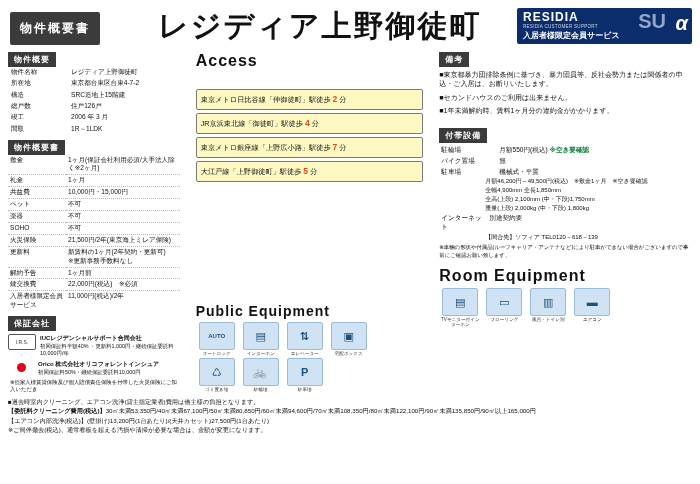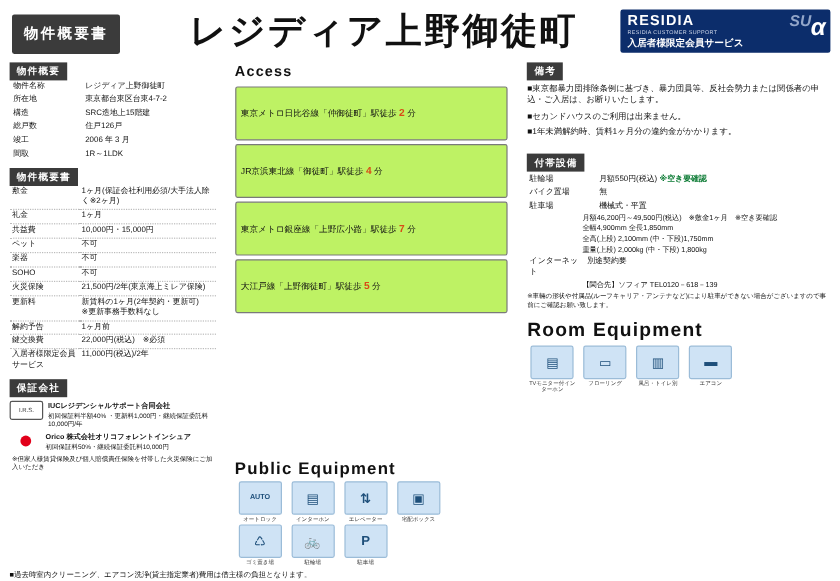--- a/index.html
+++ b/index.html
@@ -36,21 +36,21 @@
     overflow:hidden;
   }
   .hdr-logo .l1{font-size:12px;font-weight:bold;letter-spacing:1px;padding:2px 0 0 6px;}
   .hdr-logo .l2{font-size:4.5px;letter-spacing:.3px;padding:0 0 0 6px;color:#cfd8ea;}
   .hdr-logo .l3{font-size:8px;font-weight:bold;padding:1px 0 0 6px;}
   .hdr-logo .alpha{
     position:absolute;right:4px;top:4px;
     font-size:20px;font-weight:bold;color:#ffffff;font-style:italic;
   }
   .hdr-logo .su{
-    position:absolute;right:16px;top:2px;font-size:13px;color:#93a6c9;font-style:italic;font-weight:bold;
+    position:absolute;right:26px;top:2px;font-size:20px;color:#93a6c9;font-weight:bold;
   }
 
   
   .sec-head{
     background:#3b3b3b;color:#fff;font-weight:bold;
     font-size:8px;padding:2px 6px;display:inline-block;
     letter-spacing:1px;
   }
   .sec-head-plain{
     color:#111;font-weight:bold;font-size:11px;letter-spacing:1px;
@@ -66,22 +66,22 @@
   table{border-collapse:collapse;width:100%;font-size:6.6px;}
   td{vertical-align:top;padding:1px 2px;line-height:1.35;}
   .lbl{width:54px;color:#111;}
 
   
   .gaiyou td{padding:1.2px 3px;}
 
   
   .acc-row{
     border:1px solid #7a7a7a;border-radius:2px;
-    margin-bottom:3px;padding:16px 4px;font-size:7.2px;
-    background:#bef264;
+    margin-bottom:3px;padding:4px 4px;font-size:7.2px;
+    background:#fef9c3;
   }
   .acc-row .min{color:#d84b16;font-weight:bold;font-size:8.5px;}
 
   
   .chin td{border-bottom:1px dotted #bbb;}
   .chin tr:last-child td{border-bottom:none;}
 
   .note-li{margin:0 0 4px 0;line-height:1.35;}
   .eq-grid{display:grid;grid-template-columns:repeat(4,42px);gap:2px;}
   .eq-grid.room{grid-template-columns:repeat(5,42px);}
@@ -232,21 +232,21 @@
         <div>
           <div class="small bold">Orico 株式会社オリコフォレントインシュア</div>
           <div class="tiny">初回保証料50%・継続保証委託料10,000円</div>
         </div>
       </div>
 
       <div class="tiny" style="margin-left:2px">※但家人様賃貸保険及び個人賠償責任保険を付帯した火災保険にご加入いただき</div>
     </div>
 
     <div class="colM">
-      <div class="sec-head-plain" style="font-size:12px;margin-bottom:6px">Access</div>
+      <div class="sec-head-plain" style="font-size:16px;margin-bottom:19px">Access</div>
 
       <div class="acc-row">
         <span>東京メトロ日比谷線「仲御徒町」駅徒歩</span>
         <span class="min">2</span>
         <span>分</span>
       </div>
       <div class="acc-row">
         <span>JR京浜東北線「御徒町」駅徒歩</span>
         <span class="min">4</span>
         <span>分</span>

